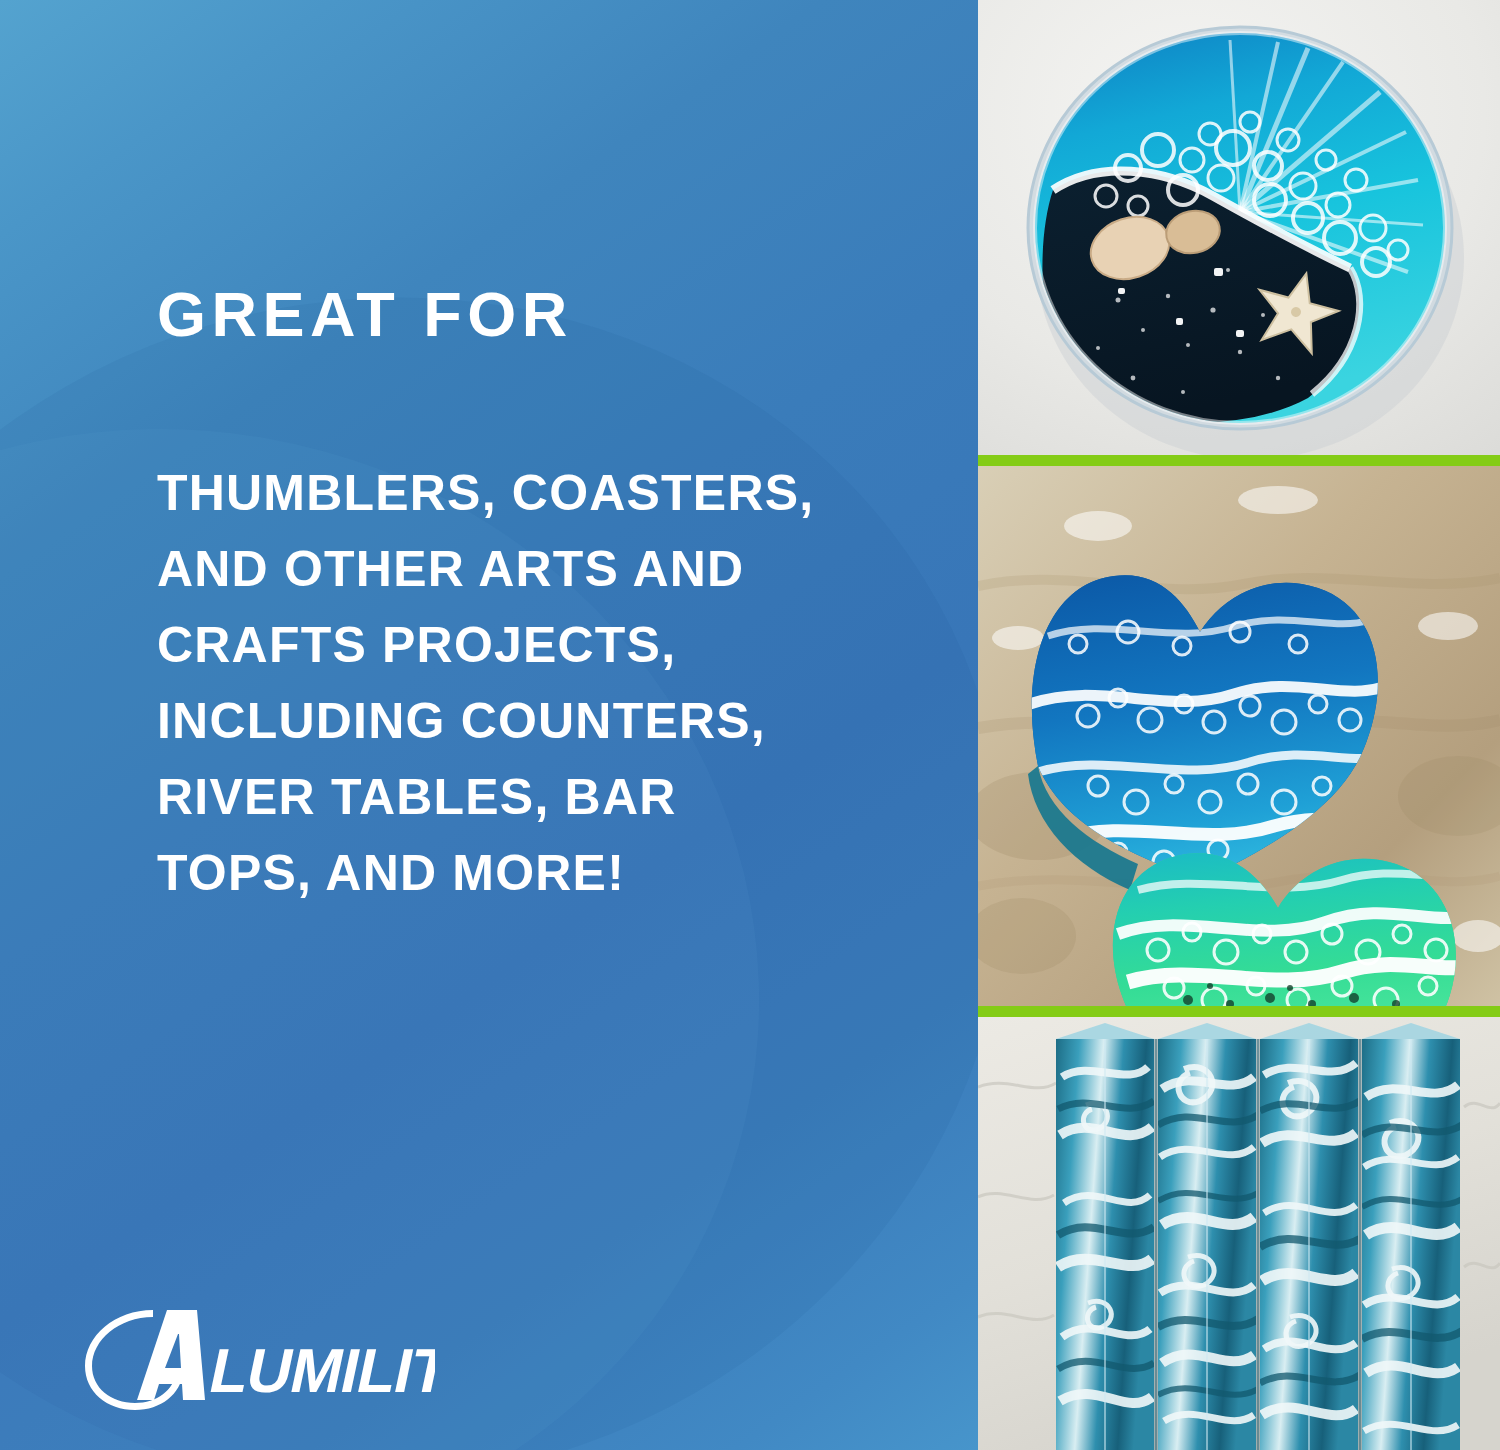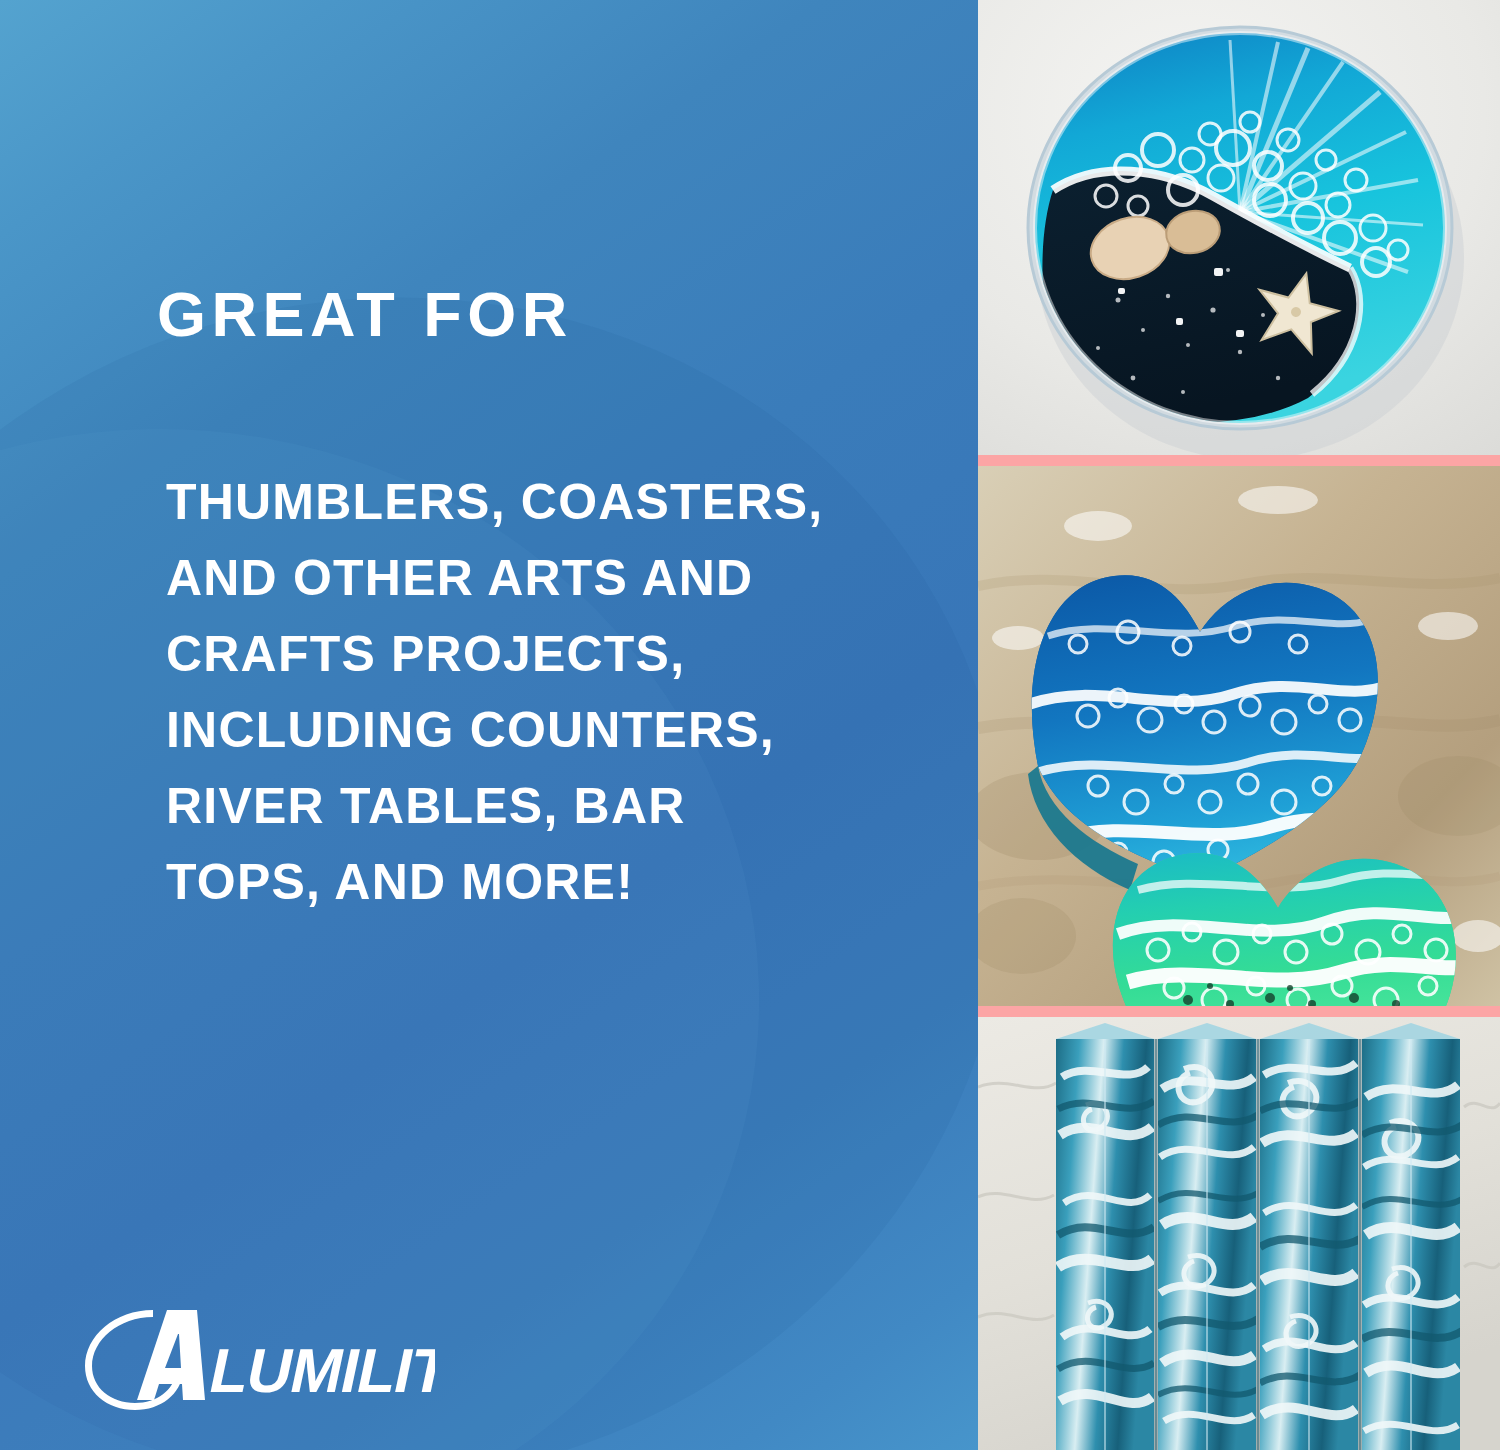--- a/index.html
+++ b/index.html
@@ -10,21 +10,21 @@
   }
   body {
     font-family: "Liberation Sans", sans-serif;
   }
 
   #poster {
     position: relative;
     width: 1500px;
     height: 1450px;
     overflow: hidden;
-    background: #fca5a5;
+    background: #84cc16;
   }
 
   
   .left-panel {
     position: absolute;
     left: 0;
     top: 0;
     width: 978px;
     height: 1450px;
     overflow: hidden;
@@ -79,21 +79,21 @@
     letter-spacing: 5.5px;
     line-height: 1.04;
     text-transform: uppercase;
   }
 
   .subcopy {
     position: absolute;
     left: 157px;
     top: 455px;
     width: 660px;
-    margin: 9px;
+    margin: 0;
     color: #ffffff;
     font-family: "Liberation Sans", sans-serif;
     font-size: 50px;
     font-weight: bold;
     letter-spacing: 1.2px;
     line-height: 76px;
     text-transform: uppercase;
   }
 
   

